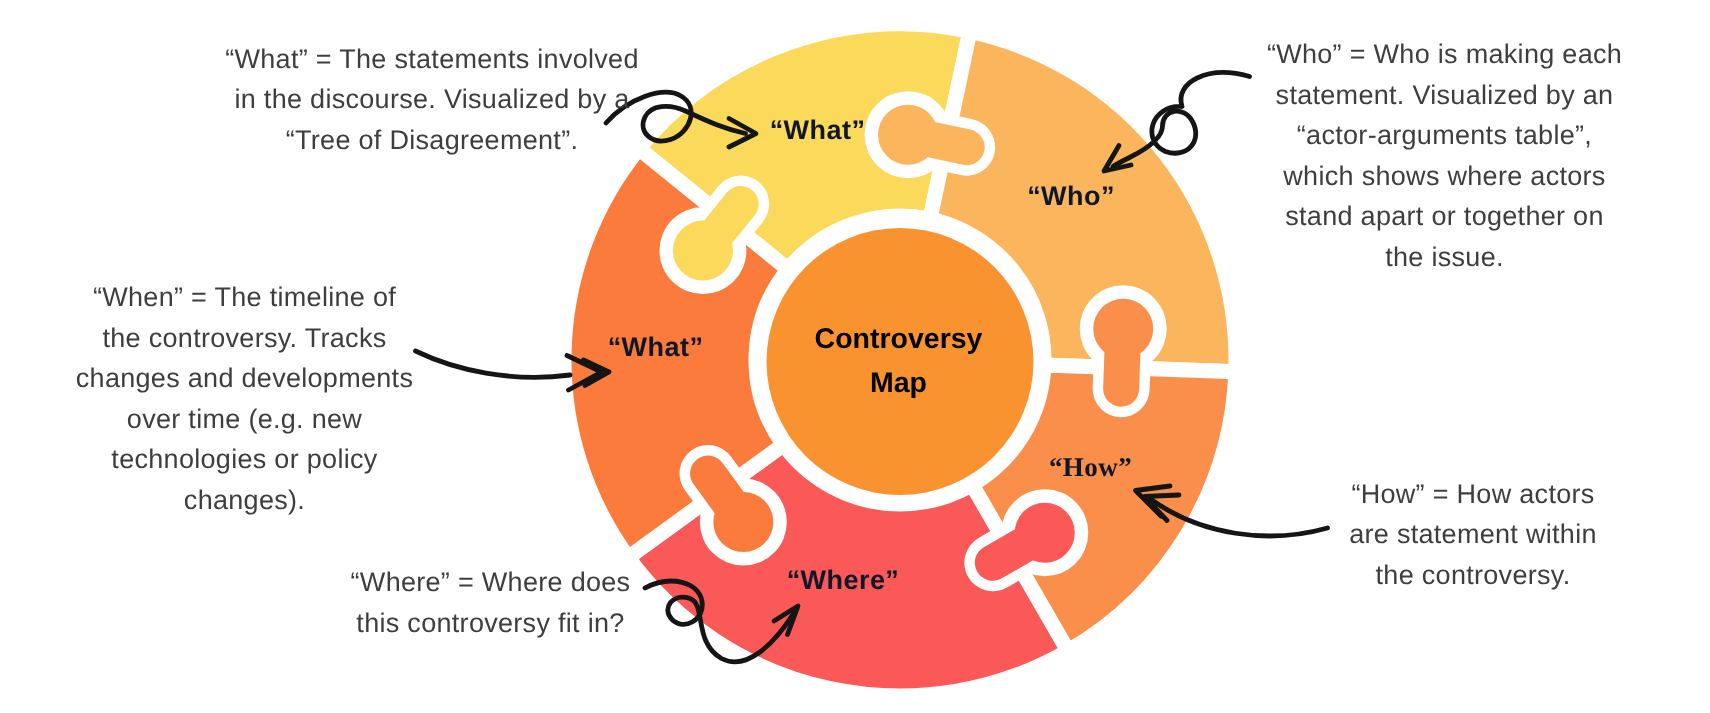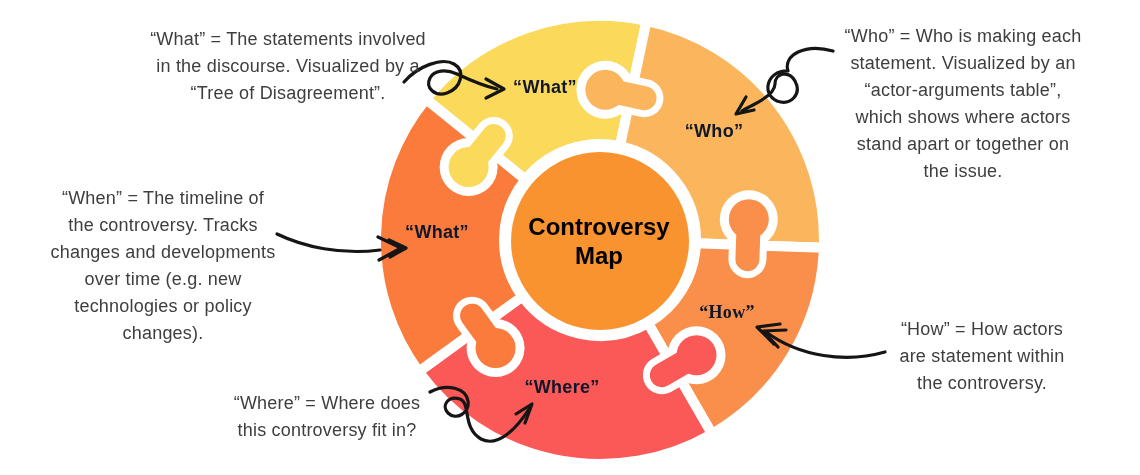--- a/index.html
+++ b/index.html
@@ -3,21 +3,21 @@
 <meta charset="utf-8">
 <style>
   html,body{margin:0;padding:0;background:#fff;}
   .stage{position:relative;width:1140px;height:475px;background:#ffffff;overflow:hidden;
          font-family:"Liberation Sans",sans-serif;}
   .stage svg{position:absolute;left:0;top:0;}
   .annotation{position:absolute;transform:translateX(-50%);text-align:center;
               font-size:18px;line-height:27px;color:#3e3e3e;white-space:pre-line;letter-spacing:.2px;}
   .piece-label{position:absolute;transform:translate(-50%,-50%);font-weight:bold;font-size:18px;
                color:#0f172a;letter-spacing:.3px;white-space:nowrap;}
-  .center-label{position:absolute;transform:translate(-50%,-50%);font-weight:bold;font-size:24px;
+  .center-label{position:absolute;transform:translate(-50%,-50%);font-weight:bold;font-size:19px;
                 line-height:29px;color:#000;text-align:center;white-space:pre-line;}
   .arrow{fill:none;stroke:#151515;stroke-width:3.2;stroke-linecap:round;stroke-linejoin:round;}
 </style>
 </head>
 <body>
 
 <div class="stage">
 
   <svg width="1140" height="475" viewBox="0 0 1140 475">
     <g id="segments-layer">
@@ -89,21 +89,21 @@
 “actor-arguments table”,
 which shows where actors
 stand apart or together on
 the issue.</div>
   <div class="annotation" style="left:163px; top:185px; width:290px;">“When” = The timeline of
 the controversy. Tracks
 changes and developments
 over time (e.g. new
 technologies or policy
 changes).</div>
-  <div class="annotation" style="left:327px; top:390px; width:260px;">“Where” = Where does
+  <div class="annotation" style="left:327px; top:375px; width:260px;">“Where” = Where does
 this controversy fit in?</div>
   <div class="annotation" style="left:982px; top:316px; width:240px;">“How” = How actors
 are statement within
 the controversy.</div>
 
   <div class="piece-label" style="left:545px; top:87px;">“What”</div>
   <div class="piece-label" style="left:714px; top:131px;">“Who”</div>
   <div class="piece-label" style="left:727px; top:312px;font-family:Liberation Serif, serif;">“How”</div>
   <div class="piece-label" style="left:562px; top:387px;text-align:right;">“Where”</div>
   <div class="piece-label" style="left:437px; top:232px;">“What”</div>

